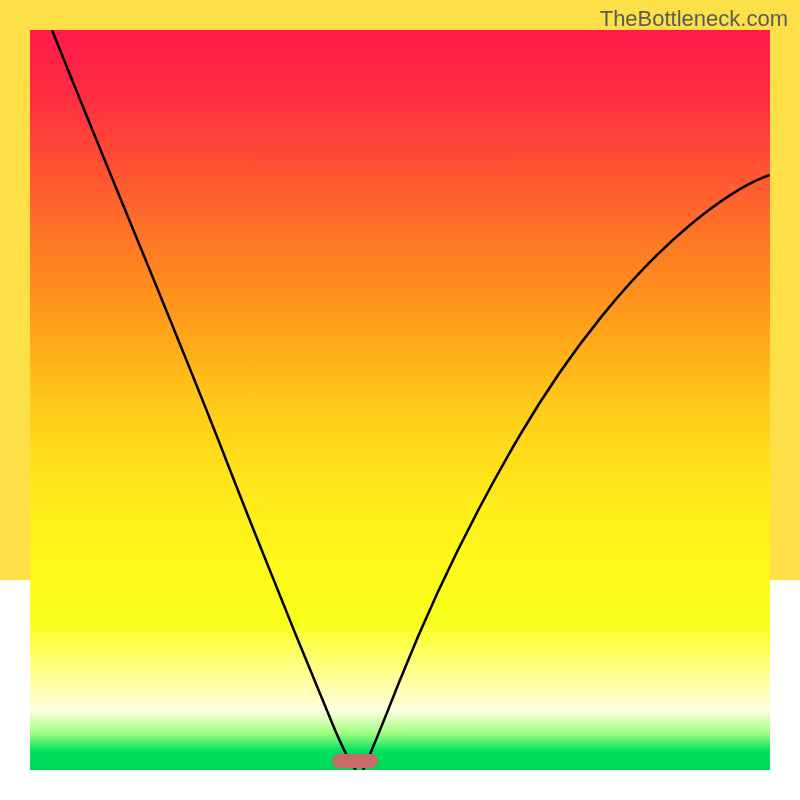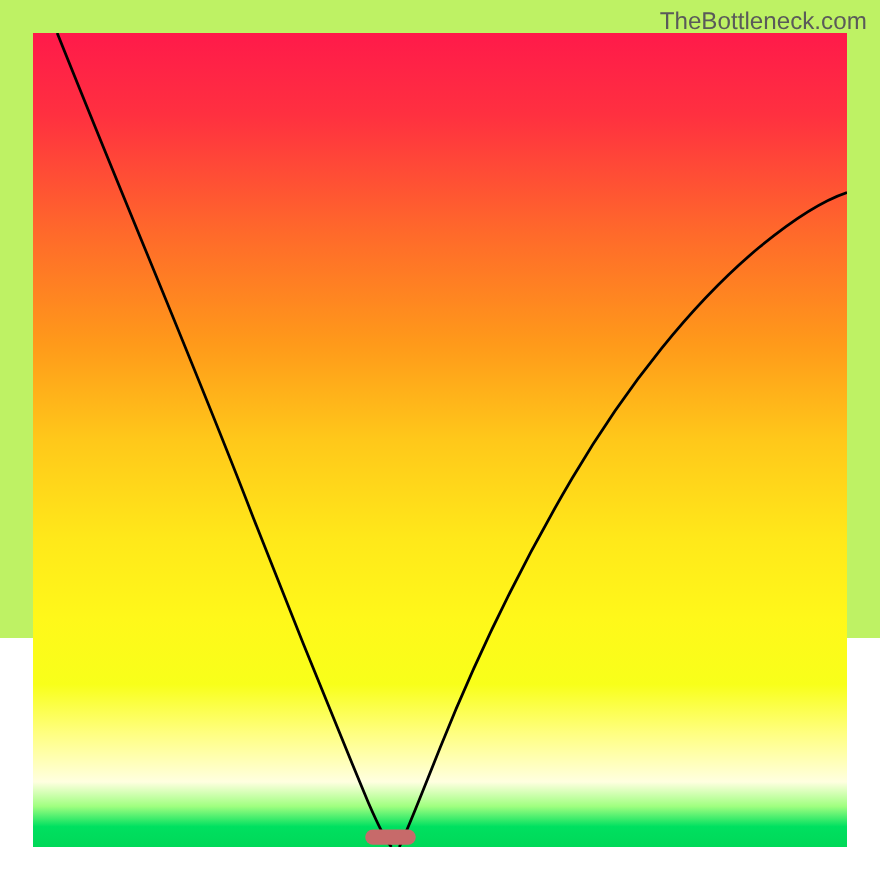--- a/index.html
+++ b/index.html
@@ -1,17 +1,17 @@
 <!DOCTYPE html>
 <html><head>
 <meta charset="utf-8">
 <style>
   * { margin: 0; padding: 0; box-sizing: border-box; }
   body { width: 800px; height: 800px; overflow: hidden; font-family: Arial, sans-serif; }
-  .container { width: 800px; height: 580px; position: relative; background: #bef264; }
+  .container { width: 800px; height: 580px; position: relative; background: #fde047; }
   .watermark {
     position: absolute;
     top: 6px;
     right: 12px;
     color: #5a5a5a;
     font-size: 22px;
     z-index: 10;
   }
   .plot {
     position: absolute;

